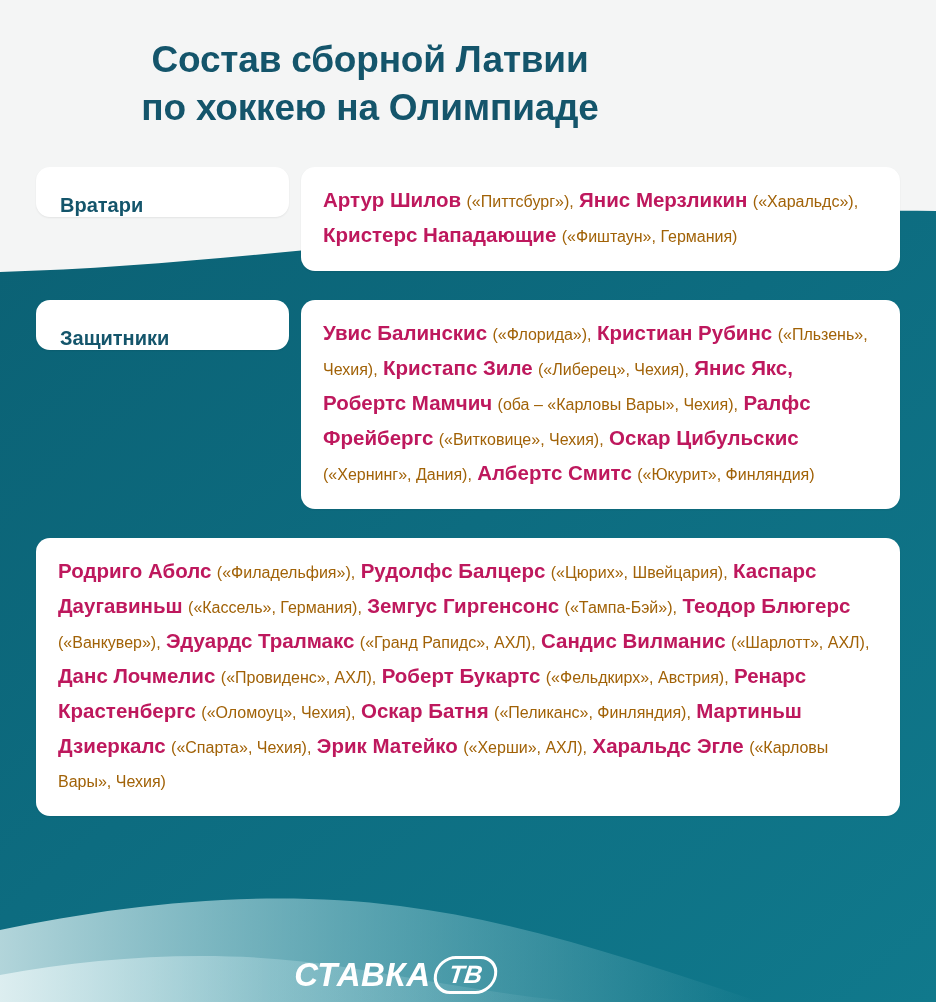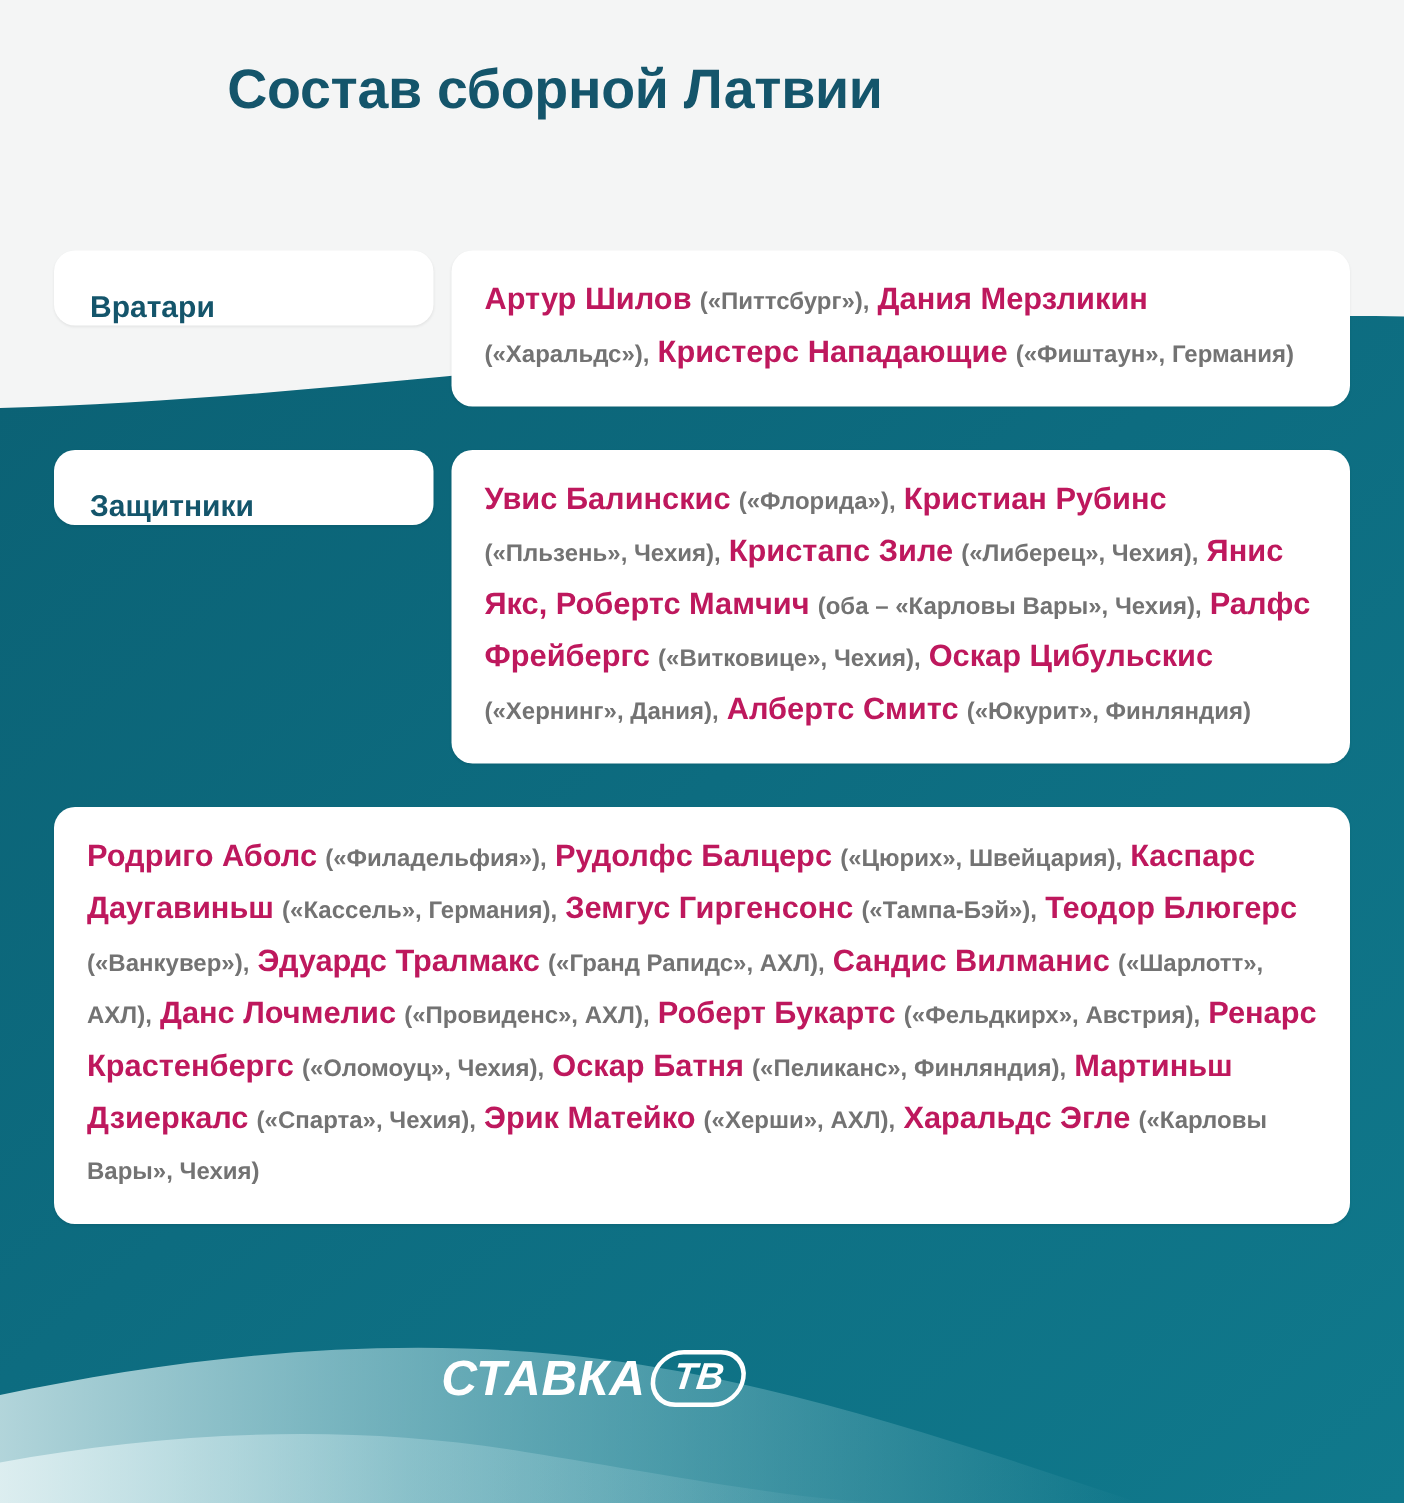--- a/index.html
+++ b/index.html
@@ -96,30 +96,30 @@
     color: #8a979d;
     font-weight: normal;
     word-spacing: 0px;
   }
   .players .nm {
     font-weight: bold;
     color: #be185d;
     font-size: 20.5px;
   }
   .players .cl {
-    font-weight: bold;
-    color: #737373;
+    font-weight: normal;
+    color: #a16207;
     font-size: 16px;
   }
 
   
   .logo {
     position: absolute;
     left: 0;
-    top: 900px;
+    top: 956px;
     width: 792px;
     text-align: center;
     z-index: 6;
   }
   .logo-inner {
     display: inline-flex;
     align-items: center;
     gap: 4px;
   }
   .logo-word {
@@ -174,30 +174,31 @@
         <stop offset="100%" stop-color="#bfe2e7" stop-opacity="0"></stop>
       </linearGradient>
     </defs>
     <path d="M0,272 C150,268 300,250 470,234 C640,218 800,209 936,211 L936,1002 L0,1002 Z" fill="url(#tealGrad)"></path>
     <path d="M0,930 C120,905 260,888 400,906 C520,921 640,962 760,1002 L0,1002 Z" fill="url(#waveGrad)"></path>
     <path d="M0,975 C110,955 230,948 350,968 C450,984 540,1002 600,1002 L0,1002 Z" fill="url(#waveGrad2)"></path>
   </svg>
 
   <div class="title-wrap">
     <span class="title-line">Состав сборной Латвии</span>
+    <span class="title-line">по хоккею на Олимпиаде</span>
   </div>
 
   <div class="rows">
 
     <div class="row">
       <div class="card card-label">
         <div class="label-text">Вратари</div>
       </div>
       <div class="card card-body">
-        <div class="players"><span class="nm">Артур Шилов</span> <span class="cl">(«Питтсбург»),</span> <span class="nm">Дания Мерзликин</span> <span class="cl">(«Харальдс»),</span> <span class="nm">Кристерс Нападающие</span> <span class="cl">(«Фиштаун», Германия)</span></div>
+        <div class="players"><span class="nm">Артур Шилов</span> <span class="cl">(«Питтсбург»),</span> <span class="nm">Янис Мерзликин</span> <span class="cl">(«Харальдс»),</span> <span class="nm">Кристерс Нападающие</span> <span class="cl">(«Фиштаун», Германия)</span></div>
       </div>
     </div>
 
     <div class="row">
       <div class="card card-label">
         <div class="label-text">Защитники</div>
       </div>
       <div class="card card-body">
         <div class="players"><span class="nm">Увис Балинскис</span> <span class="cl">(«Флорида»),</span> <span class="nm">Кристиан Рубинс</span> <span class="cl">(«Пльзень», Чехия),</span> <span class="nm">Кристапс Зиле</span> <span class="cl">(«Либерец», Чехия),</span> <span class="nm">Янис Якс, Робертс Мамчич</span> <span class="cl">(оба – «Карловы Вары», Чехия),</span> <span class="nm">Ралфс Фрейбергс</span> <span class="cl">(«Витковице», Чехия),</span> <span class="nm">Оскар Цибульскис</span> <span class="cl">(«Хернинг», Дания),</span> <span class="nm">Албертс Смитс</span> <span class="cl">(«Юкурит», Финляндия)</span></div>
       </div>

